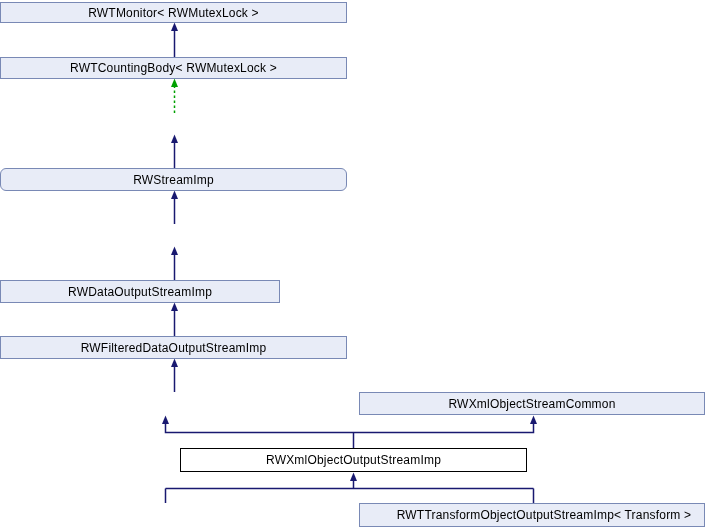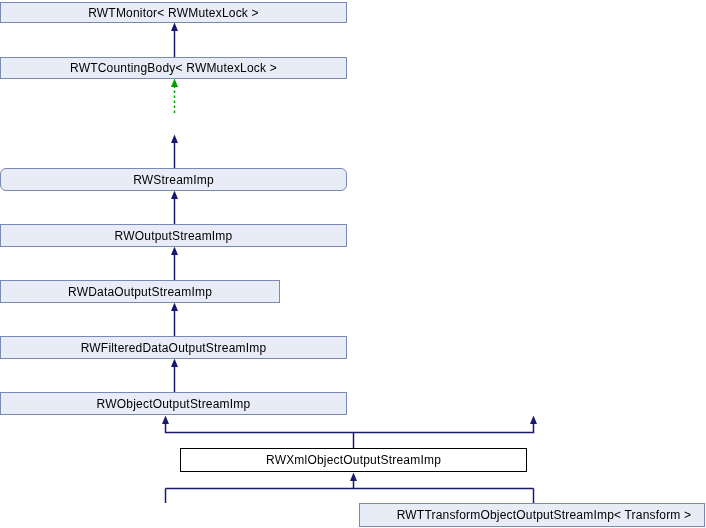--- a/index.html
+++ b/index.html
@@ -114,27 +114,26 @@
     </g>
   </svg>
 
   <div class="node" style="left:0px; top:2px; width:347px; height:21px;">RWTMonitor&lt; RWMutexLock &gt;</div>
 
   <div class="node" style="left:0px; top:57px; width:347px; height:22px;">RWTCountingBody&lt; RWMutexLock &gt;</div>
 
 
   <div class="node" style="left:0px; top:168px; width:347px; height:23px;border-radius:6px;">RWStreamImp</div>
 
-  <div class="node" style="left:0px; top:224px; width:347px; height:23px;">RWOutputStreamImp</div>
 
   <div class="node" style="left:0px; top:280px; width:280px; height:23px;">RWDataOutputStreamImp</div>
 
   <div class="node" style="left:0px; top:336px; width:347px; height:23px;">RWFilteredDataOutputStreamImp</div>
 
-  <div class="node" style="left:0px; top:392px; width:347px; height:23px;">RWObjectOutputStreamImp</div>
 
+  <div class="node" style="left:359px; top:392px; width:346px; height:23px;">RWXmlObjectStreamCommon</div>
 
   <div class="node current" style="left:180px; top:448px; width:347px; height:24px;">RWXmlObjectOutputStreamImp</div>
 
 
   <div class="node" style="left:359px; top:503px; width:346px; height:24px;padding-left:24px;">RWTTransformObjectOutputStreamImp&lt; Transform &gt;</div>
 
 </div>
 
 </body></html>

